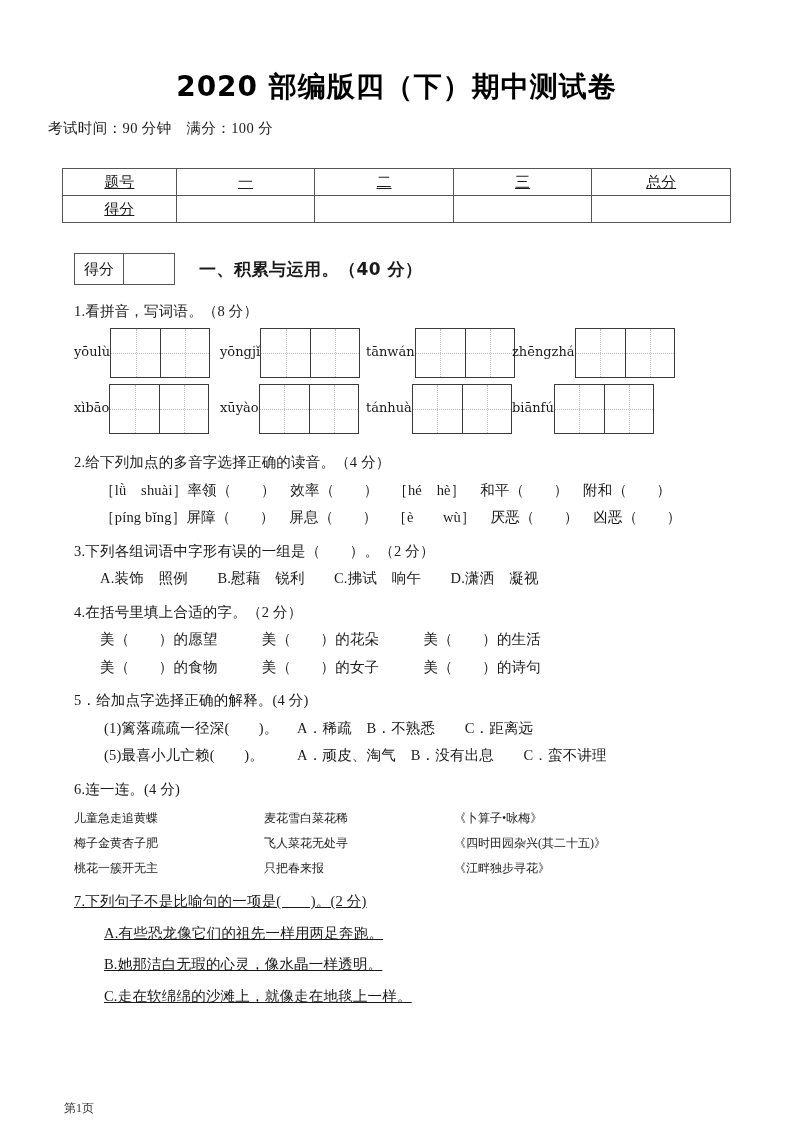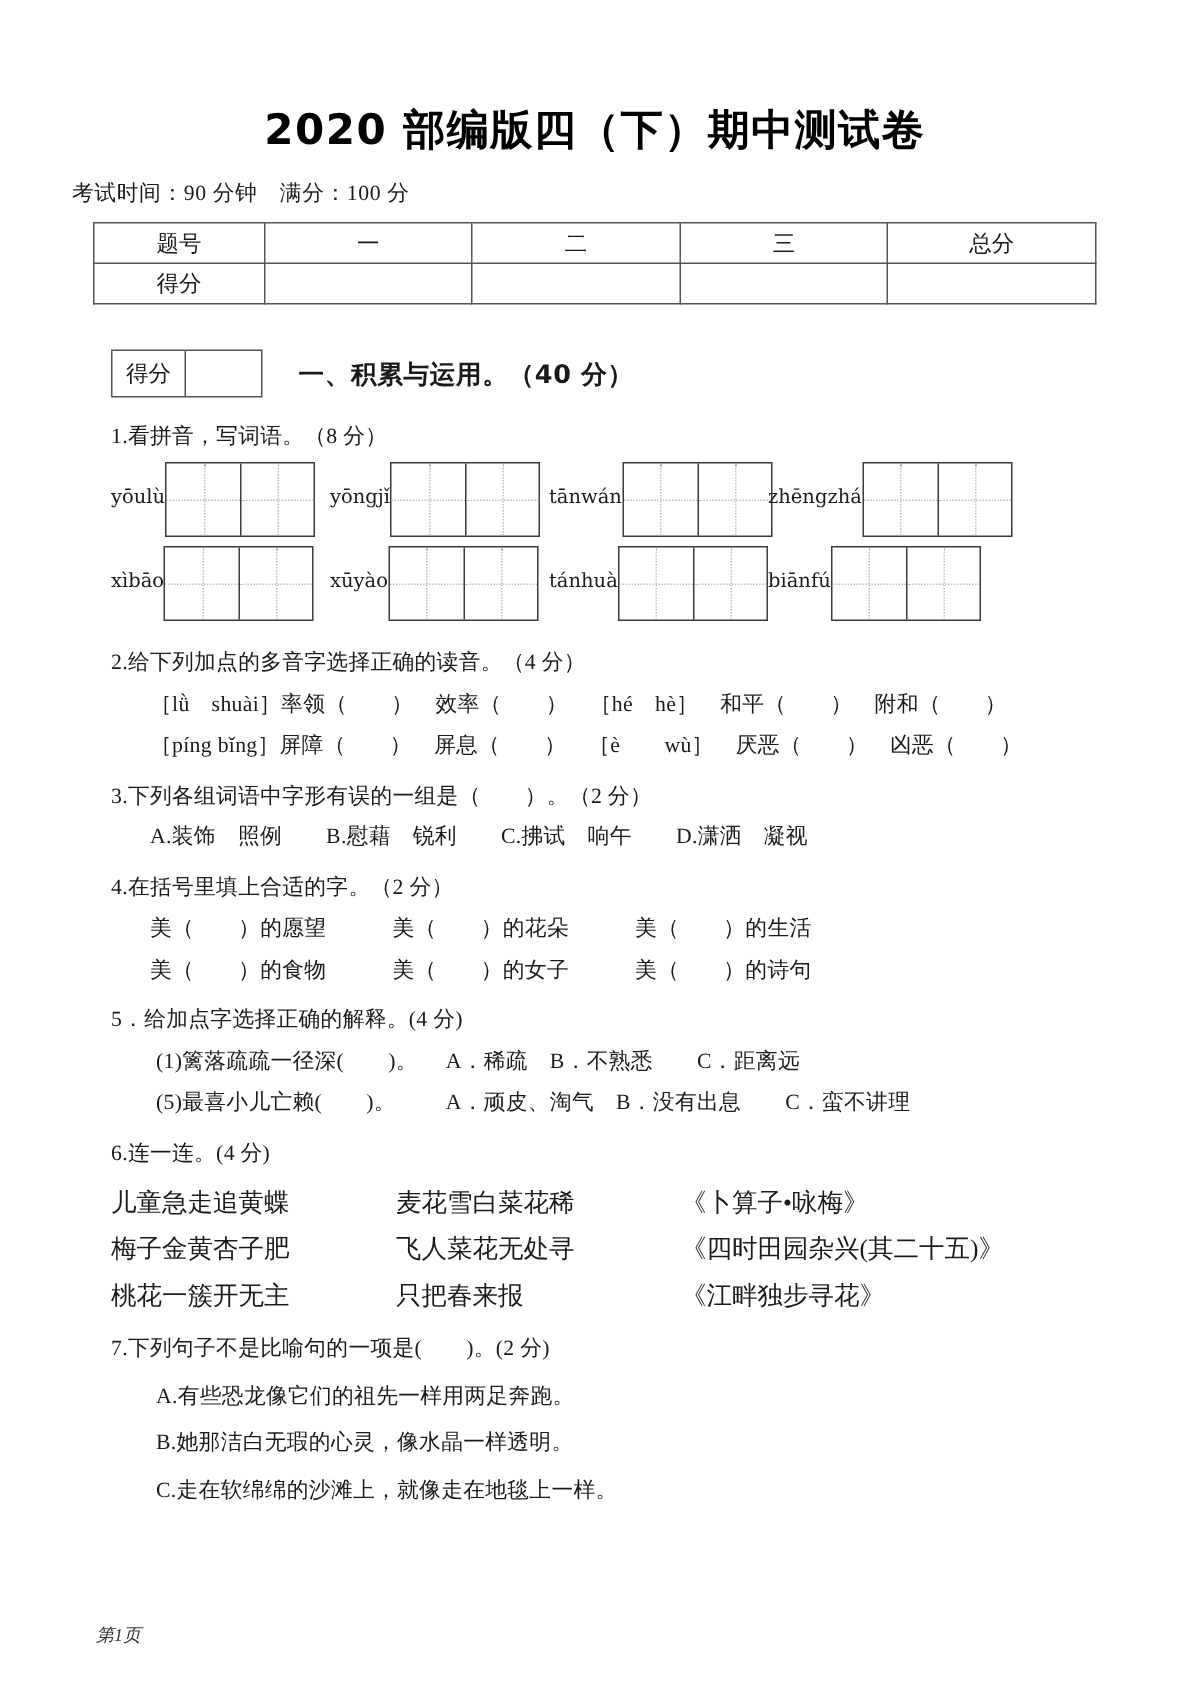--- a/index.html
+++ b/index.html
@@ -37,22 +37,23 @@
   .doc-subtitle {
     text-align: left;
     font-size: 14.5px;
     margin: 0;
     padding-top: 13px;
     letter-spacing: 0.4px;
   }
 
   
   .score-table-wrap {
-    margin-top: 10px;
+    margin-top: 30px;
     padding: 0 14px;
+    text-decoration: underline;
   }
   table.score-table {
     border-collapse: collapse;
     width: 100%;
     table-layout: fixed;
   }
   table.score-table td {
     border: 1px solid #555;
     height: 26px;
     text-align: center;
@@ -170,34 +171,33 @@
     left: 0;
     right: 0;
     border-top: 1px dotted #bdbdbd;
   }
 
   
   .match-row {
     display: flex;
     padding-left: 26px;
     margin-top: 8px;
-    font-size: 17px;
+    font-size: 12px;
   }
   .match-col-a { width: 190px; }
   .match-col-b { width: 190px; }
   .match-col-c { width: 250px; }
 
   
   .footer {
     position: absolute;
     left: 64px;
-    bottom: 23px;
+    bottom: 5px;
     font-size: 12px;
     color: #333;
-    font-style: italic;
   }
 </style>
 </head>
 <body>
 
 <div class="page">
 
   <h1 class="doc-title">2020 部编版四（下）期中测试卷</h1>
   <p class="doc-subtitle">考试时间：90 分钟　满分：100 分</p>
 
@@ -355,21 +355,21 @@
     <div class="match-col-a">梅子金黄杏子肥</div>
     <div class="match-col-b">飞人菜花无处寻</div>
     <div class="match-col-c">《四时田园杂兴(其二十五)》</div>
   </div>
   <div class="match-row">
     <div class="match-col-a">桃花一簇开无主</div>
     <div class="match-col-b">只把春来报</div>
     <div class="match-col-c">《江畔独步寻花》</div>
   </div>
 
-  <div class="q" style="margin-top:13px;">
+  <div class="q" style="margin-top:13px;text-decoration:underline;">
     <div class="q-stem">7.下列句子不是比喻句的一项是(　　)。(2 分)</div>
     <div class="q-line indent2" style="margin-top:9px;">A.有些恐龙像它们的祖先一样用两足奔跑。</div>
     <div class="q-line indent2" style="margin-top:9px;">B.她那洁白无瑕的心灵，像水晶一样透明。</div>
     <div class="q-line indent2" style="margin-top:9px;">C.走在软绵绵的沙滩上，就像走在地毯上一样。</div>
   </div>
 
   <div class="footer">第1页</div>
 
 </div>
 

